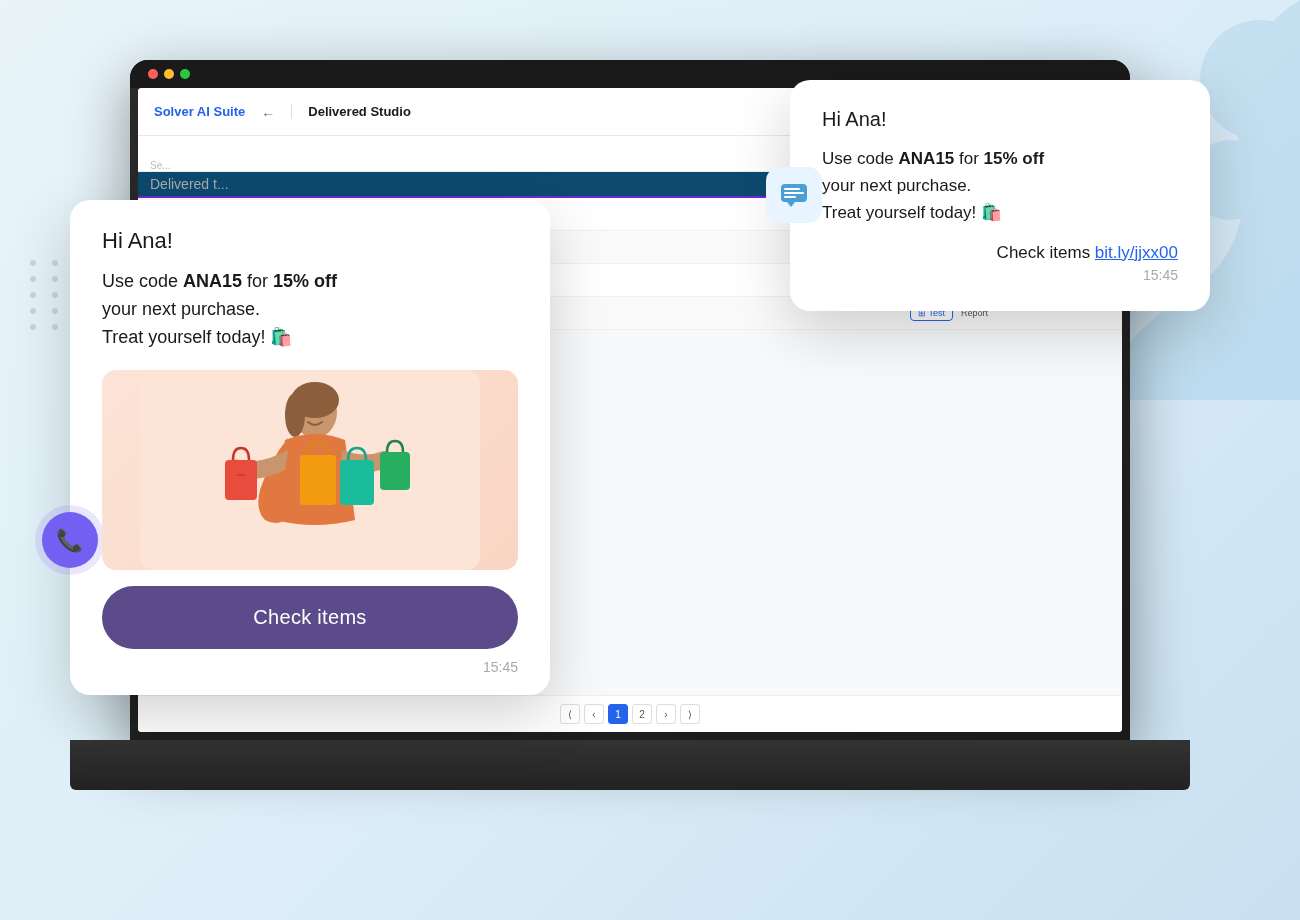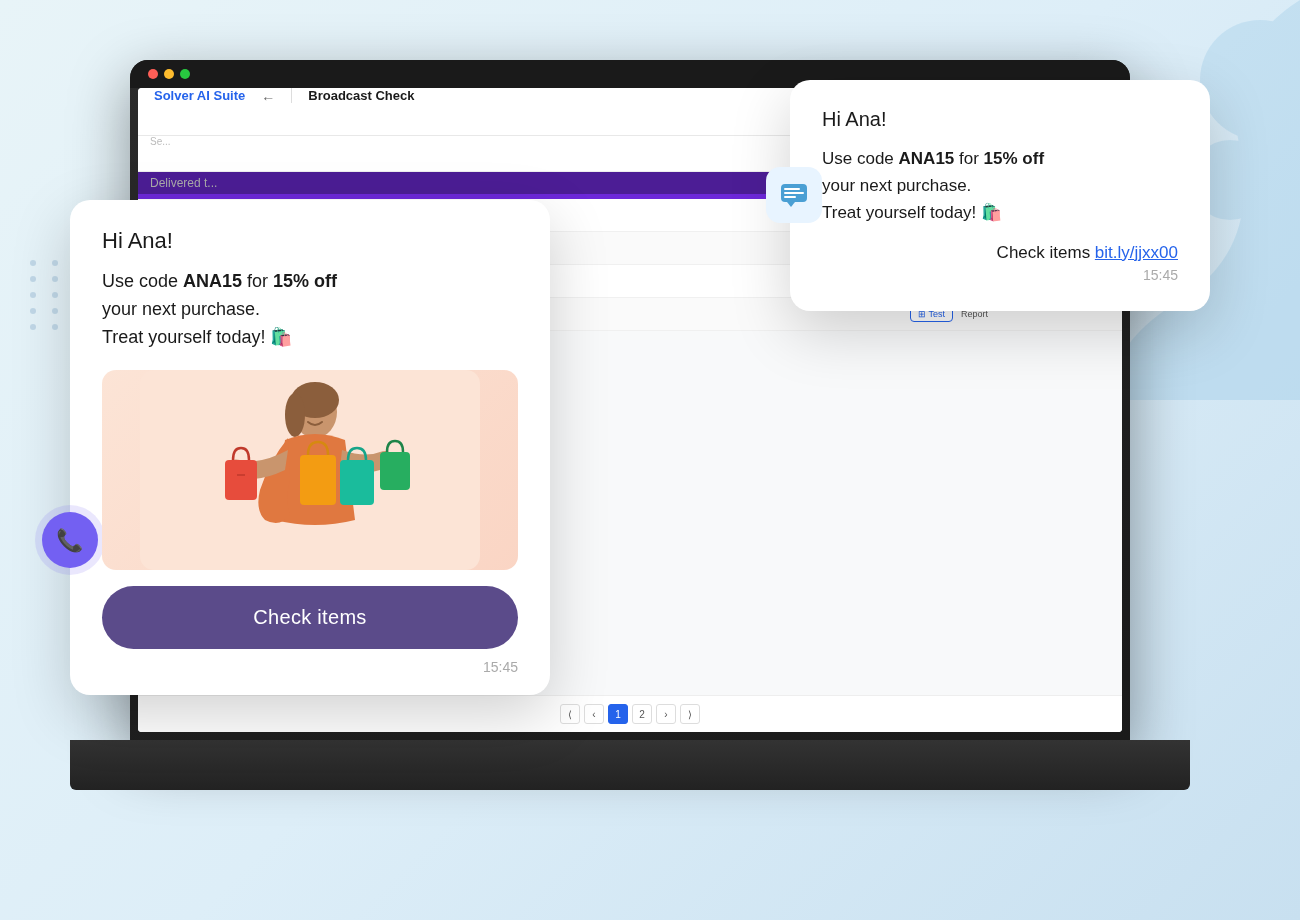--- a/index.html
+++ b/index.html
@@ -105,21 +105,21 @@
       display: flex;
       flex-direction: column;
     }
 
     .app-header {
       height: 48px;
       background: #fff;
       border-bottom: 1px solid #e8e8e8;
       display: flex;
       align-items: flex-start;
-      padding: 0 16px;
+      padding: 16px 16px;
       gap: 16px;
     }
 
     .solver-logo {
       font-size: 13px;
       font-weight: 700;
       color: #2563eb;
       white-space: nowrap;
     }
 
@@ -143,21 +143,21 @@
       flex-direction: column;
       overflow: hidden;
       background: #f8f9fa;
     }
 
     .content-toolbar {
       height: 36px;
       background: #fff;
       border-bottom: 1px solid #eee;
       display: flex;
-      align-items: flex-start;
+      align-items: flex-end;
       padding: 0 12px;
       gap: 8px;
     }
 
     .filter-btn {
       display: flex;
       align-items: center;
       gap: 4px;
       font-size: 10px;
       color: #555;
@@ -464,34 +464,34 @@
       <div class="traffic-light tl-yellow"></div>
       <div class="traffic-light tl-green"></div>
     </div>
 
     <div class="laptop-screen">
       <div class="app-layout">
 
         <div class="app-header">
           <span class="solver-logo">Solver AI Suite</span>
           <span class="back-arrow">←</span>
-          <span class="broadcast-title">Broadcast Check</span>
+          <span class="broadcast-title">Delivered Studio</span>
         </div>
 
         <div class="app-content">
 
           <div class="content-toolbar">
             <div style="flex:1; font-size:10px; color:#bbb;">Se...</div>
             <div class="filter-btn">
               <span>⚡</span>
               <span>Fil...</span>
             </div>
           </div>
 
-          <div style="padding:4px 12px; font-size:12px; color:#aaa; background:#4c1d95; border-bottom:5px solid #6d28d9;">Delivered t...</div>
+          <div style="padding:4px 12px; font-size:14px; color:#aaa; background:#0c4a6e; border-bottom:2px solid #6d28d9;">Delivered t...</div>
 
           <div class="table-area">
 
             <div class="table-row">
               <span class="channel-badge">Sms</span>
               <span class="email-text">danilo.janjusevic@thingsolver.com</span>
               <div class="row-actions">
                 <button class="btn-test">
                   <span>⊞</span>
                   <span>Test</span>

